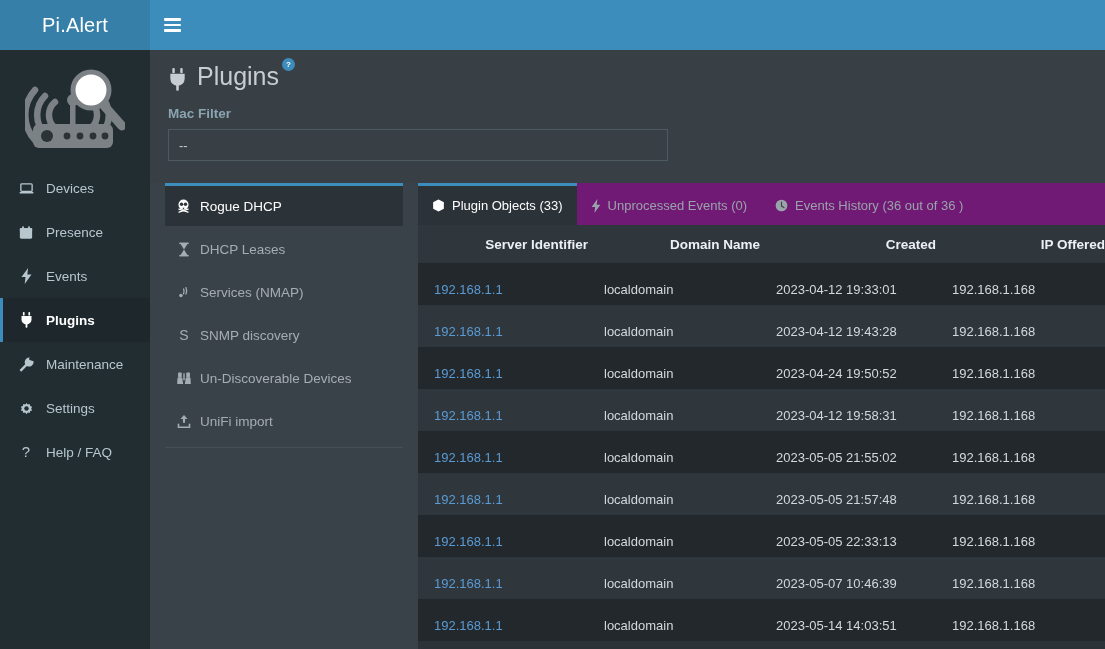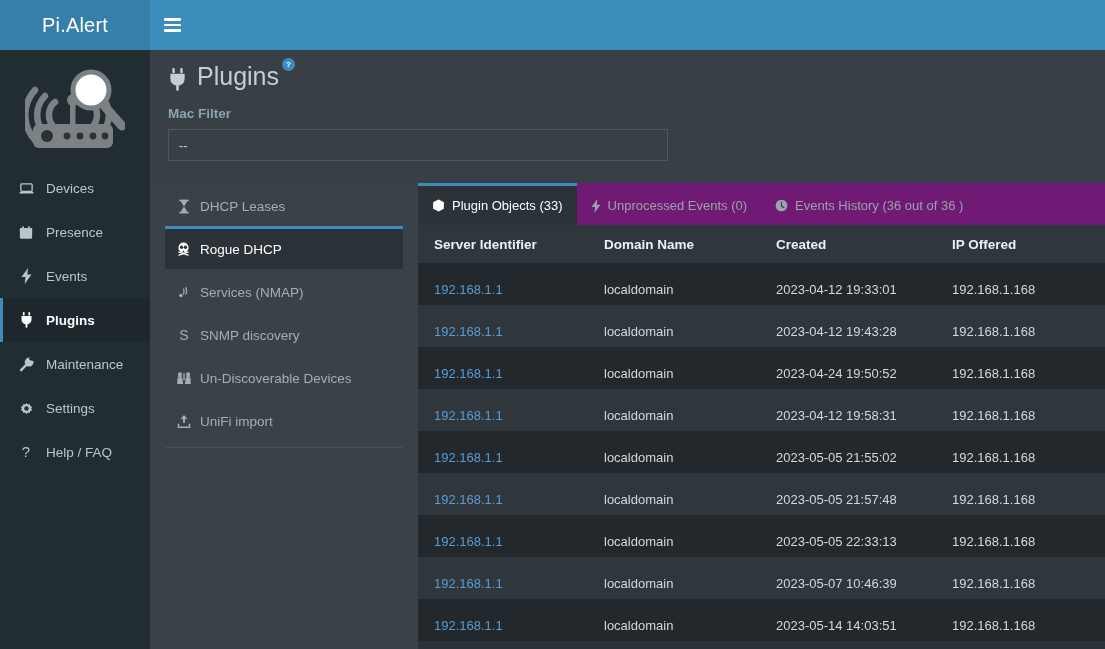--- a/index.html
+++ b/index.html
@@ -127,21 +127,21 @@
     cursor: pointer; border-top: 3px solid transparent;
   }
   .tab.active {
     background: #2b3238; color: #ffffff; border-top-color: #3c8dbc;
   }
   .tab .tb-ico { display: flex; align-items: center; }
 
   table { width: 100%; border-collapse: collapse; table-layout: fixed; }
   thead th {
     background: #2f363c; color: #ecf0f5;
-    font-size: 13.5px; font-weight: bold; text-align: left;
+    font-size: 13.5px; font-weight: bold; text-align: right;
     padding: 11px 0 11px 16px; height: 38px;
   }
   tbody td {
     font-size: 13px; color: #d3d8dc;
     padding: 12px 0 2px 16px; height: 42px;
     vertical-align: middle;
   }
   tbody tr:nth-child(odd) { background: #23282d; }
   tbody tr:nth-child(even) { background: #2f363c; }
   td.link { color: #5a9bd4; cursor: pointer; }
@@ -290,43 +290,43 @@
         <label class="filter-label">Mac Filter</label>
         <div class="filter-select">
           <span>--</span>
         </div>
       </div>
 
       <div class="panels">
 
         <div class="plugin-panel">
 
-          <div class="plugin-item">
-            <span class="pl-ico">
-              <svg width="12" height="15" viewBox="0 0 12 16" fill="currentColor">
-                  <rect x="1" y="0.6" width="10" height="1.6"></rect>
-                  <rect x="1" y="13.8" width="10" height="1.6"></rect>
-                  <path d="M2.4 2.2h7.2L6 8l3.6 5.8H2.4L6 8z"></path>
-                </svg>
-            </span>
-            <span>DHCP Leases</span>
-          </div>
-
           <div class="plugin-item active">
             <span class="pl-ico">
               <svg width="15" height="15" viewBox="0 0 16 16" fill="currentColor">
                   <circle cx="8" cy="6" r="5.4"></circle>
                   <circle cx="5.9" cy="5.6" r="1.8" fill="#2b3238"></circle>
                   <circle cx="10.1" cy="5.6" r="1.8" fill="#2b3238"></circle>
                   <path d="M6.9 9.2h2.2l-1.1 2z" fill="#2b3238"></path>
                   <rect x="2.2" y="11.6" width="11.6" height="1.5" rx="0.7" transform="rotate(18 8 12.3)"></rect>
                   <rect x="2.2" y="11.6" width="11.6" height="1.5" rx="0.7" transform="rotate(-18 8 12.3)"></rect>
                 </svg>
             </span>
             <span>Rogue DHCP</span>
+          </div>
+
+          <div class="plugin-item">
+            <span class="pl-ico">
+              <svg width="12" height="15" viewBox="0 0 12 16" fill="currentColor">
+                  <rect x="1" y="0.6" width="10" height="1.6"></rect>
+                  <rect x="1" y="13.8" width="10" height="1.6"></rect>
+                  <path d="M2.4 2.2h7.2L6 8l3.6 5.8H2.4L6 8z"></path>
+                </svg>
+            </span>
+            <span>DHCP Leases</span>
           </div>
 
           <div class="plugin-item">
             <span class="pl-ico">
               <svg width="14" height="15" viewBox="0 0 16 16" fill="none" stroke="currentColor" stroke-width="1.5" stroke-linecap="round">
                   <circle cx="4.5" cy="11.5" r="2" fill="currentColor" stroke="none"></circle>
                   <path d="M7.5 9.5A6 6 0 0 0 7.5 4"></path>
                   <path d="M10.2 9.8A9 9 0 0 0 10.2 2.4"></path>
                 </svg>
             </span>

